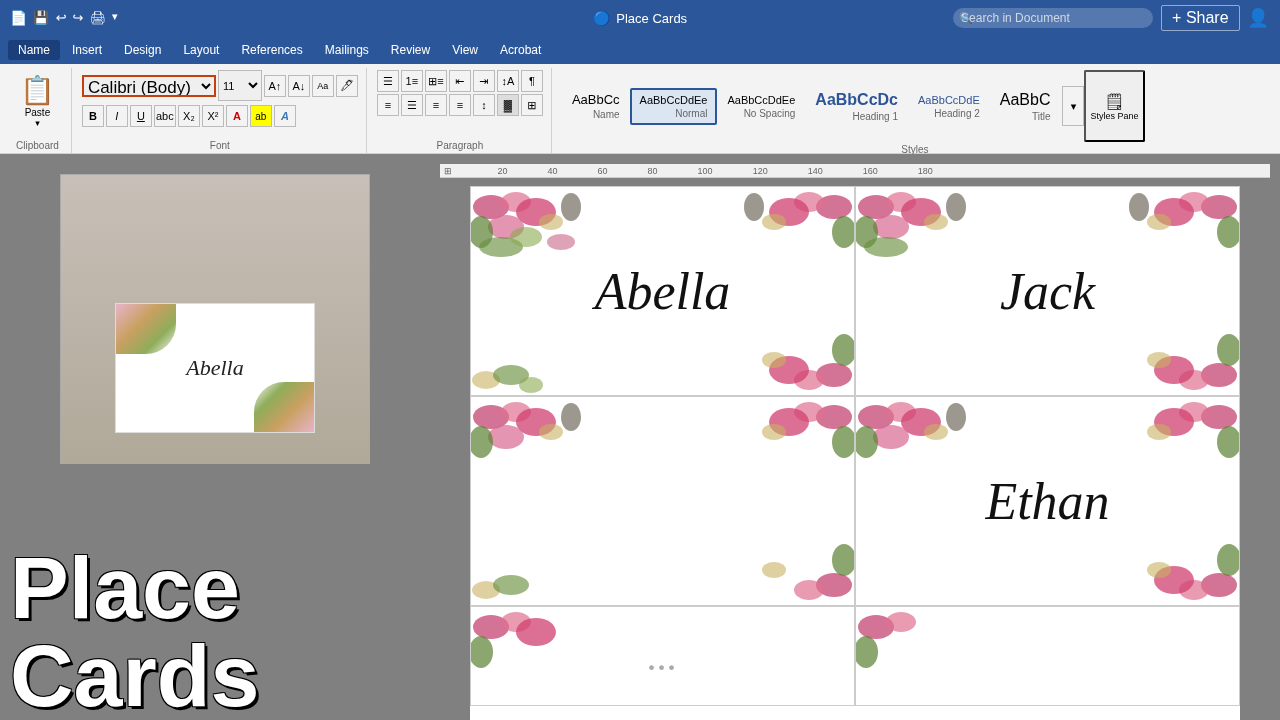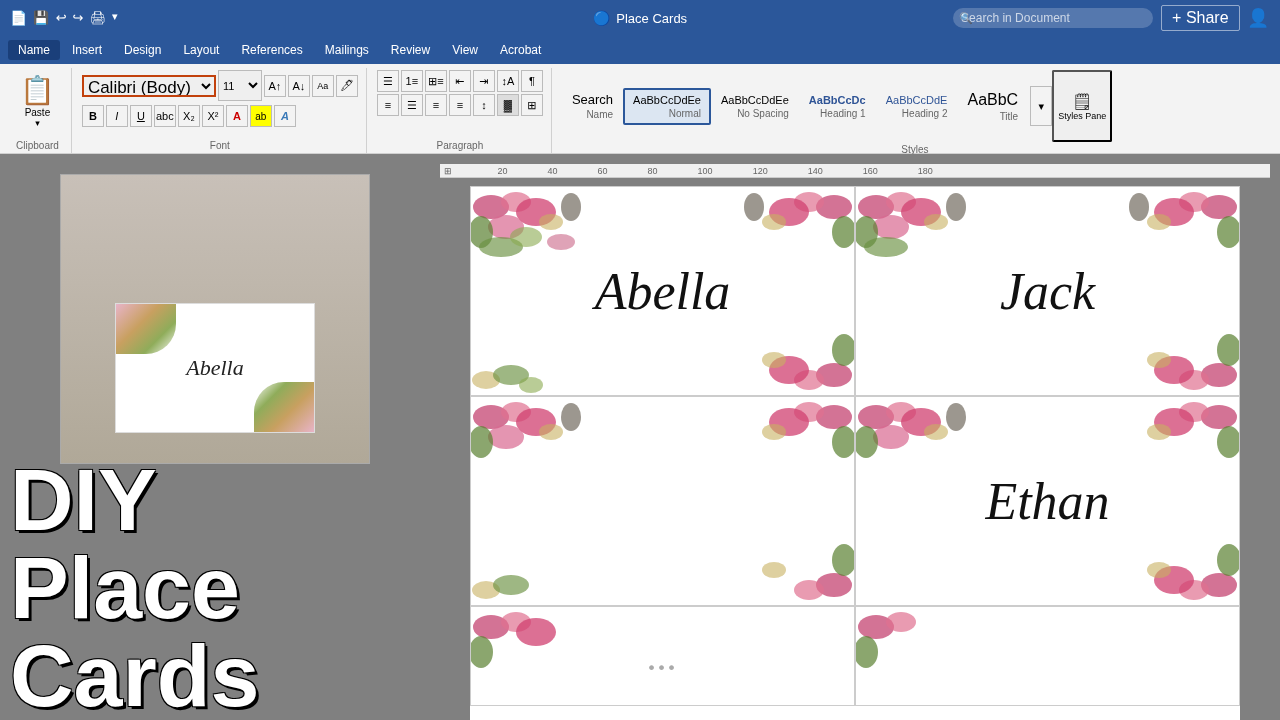--- a/index.html
+++ b/index.html
@@ -444,33 +444,33 @@
         <button class="small-btn" style="background:#ddd;">▓</button>
         <button class="small-btn">⊞</button>
       </div>
     </div>
     <span class="ribbon-group-label">Paragraph</span>
   </div>
 
   <div class="ribbon-group" style="flex:1;border-right:none;">
     <div class="styles-area">
       <div class="style-swatch">
-        <div style="font-size:13px;">Search</div>
+        <div style="font-size:13px;">AaBbCc</div>
         <div class="style-swatch-label">Name</div>
       </div>
       <div class="style-swatch active">
         <div style="font-size:11px;">AaBbCcDdEe</div>
         <div class="style-swatch-label">Normal</div>
       </div>
       <div class="style-swatch">
         <div style="font-size:11px;">AaBbCcDdEe</div>
         <div class="style-swatch-label">No Spacing</div>
       </div>
       <div class="style-swatch">
-        <div style="font-size:11px;color:#2f5496;font-weight:bold;">AaBbCcDc</div>
+        <div style="font-size:16px;color:#2f5496;font-weight:bold;">AaBbCcDc</div>
         <div class="style-swatch-label">Heading 1</div>
       </div>
       <div class="style-swatch">
         <div style="font-size:11px;color:#2f5496;">AaBbCcDdE</div>
         <div class="style-swatch-label">Heading 2</div>
       </div>
       <div class="style-swatch">
         <div style="font-size:16px;">AaBbC</div>
         <div class="style-swatch-label">Title</div>
       </div>
@@ -493,21 +493,20 @@
       <div style="position:absolute;top:0;left:0;right:0;bottom:0;background:linear-gradient(to bottom, #c8c0b8 0%, #b0a898 100%);"></div>
 
       <div class="thumb-card">
         <div class="thumb-floral-tl"></div>
         <div class="thumb-floral-br"></div>
         <span class="thumb-card-inner">Abella</span>
       </div>
     </div>
 
     <div id="diy-overlay">
-      <span class="diy-text">DIY</span>
       <span class="diy-text">Place Cards</span>
     </div>
   </div>
 
   <div id="doc-panel">
 
     <div id="ruler">
       <span style="margin-right:6px;cursor:pointer;">⊞</span>
       <span style="margin-right:40px;"></span>
       <span style="margin-right:40px;">20</span>

